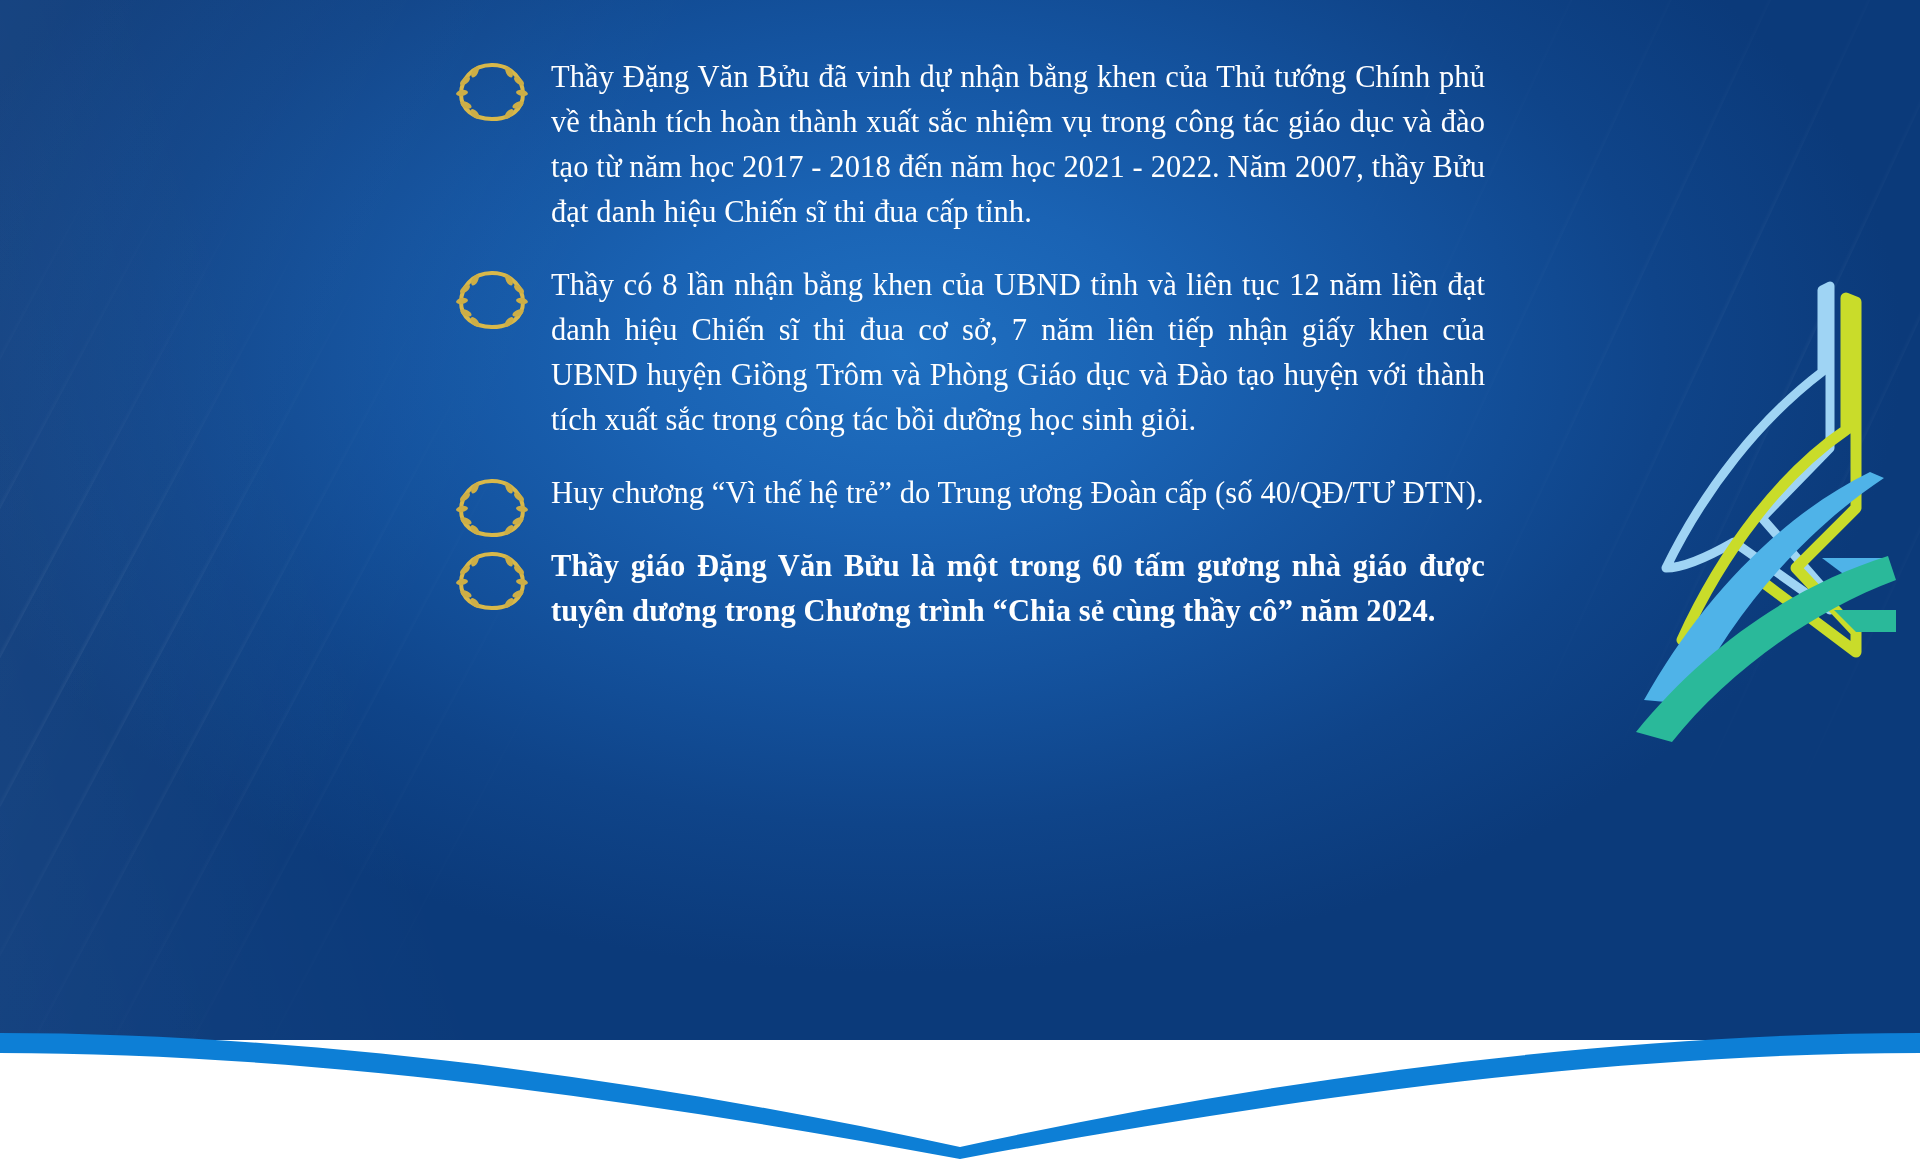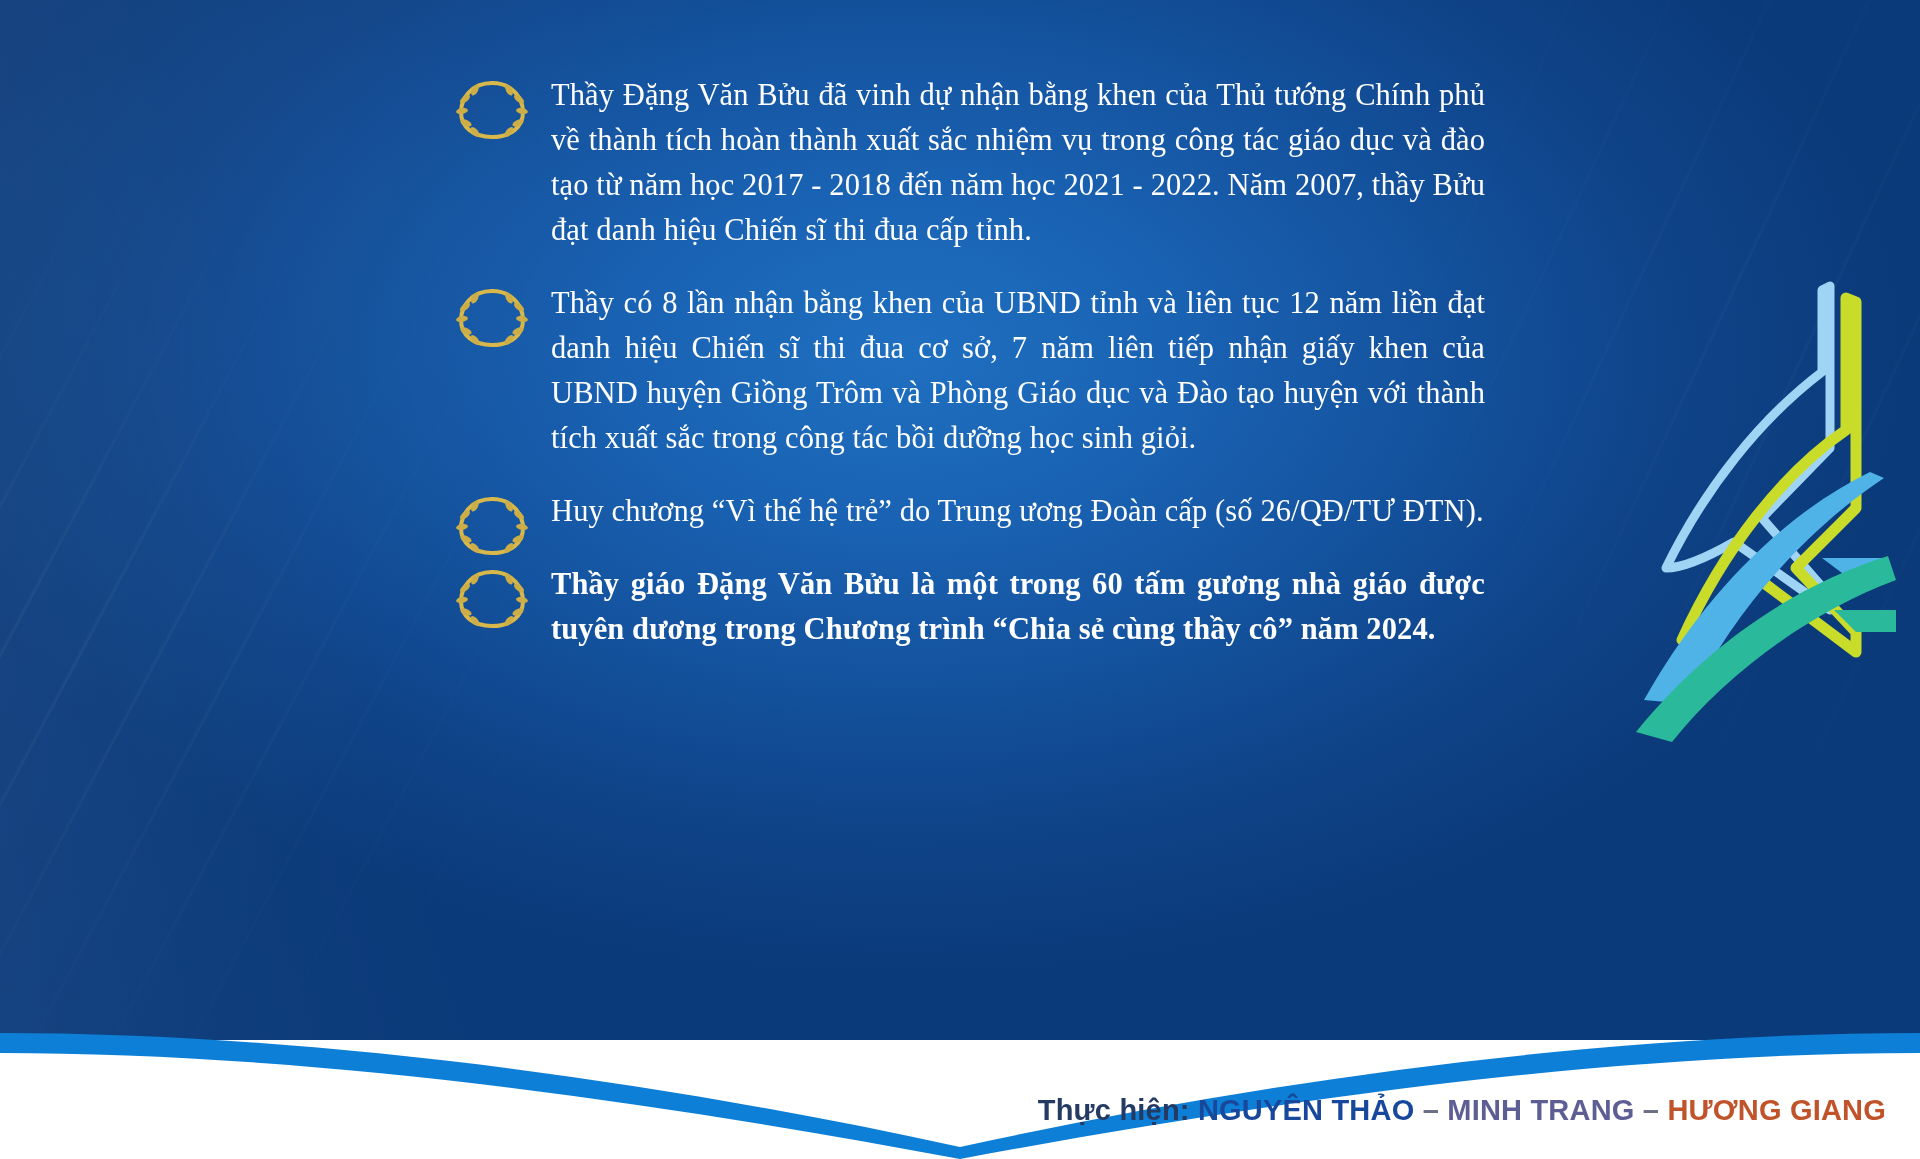--- a/index.html
+++ b/index.html
@@ -95,21 +95,20 @@
   .content {
     position: absolute;
     left: 455px;
     top: 55px;
     width: 1030px;
   }
   .item {
     position: relative;
     padding-left: 96px;
     margin-bottom: 28px;
-    margin-top: 18px;
   }
   .item:last-child { margin-bottom: 0; font-weight: bold; }
 
   .wreath {
     position: absolute;
     left: 0;
     top: 4px;
     width: 74px;
     height: 66px;
   }
@@ -245,21 +244,21 @@
             <ellipse cx="20" cy="55" rx="6" ry="3" transform="rotate(50 20 55)"></ellipse>
             <ellipse cx="20" cy="13" rx="6" ry="3" transform="rotate(-62 20 13)"></ellipse>
             <ellipse cx="64" cy="22" rx="6" ry="3" transform="rotate(40 64 22)"></ellipse>
             <ellipse cx="67" cy="34" rx="6" ry="3" transform="rotate(10 67 34)"></ellipse>
             <ellipse cx="63" cy="46" rx="6" ry="3" transform="rotate(-25 63 46)"></ellipse>
             <ellipse cx="54" cy="55" rx="6" ry="3" transform="rotate(-50 54 55)"></ellipse>
             <ellipse cx="54" cy="13" rx="6" ry="3" transform="rotate(62 54 13)"></ellipse>
           </g>
         </svg>
       </span>
-      <div class="item-text">Huy chương “Vì thế hệ trẻ” do Trung ương Đoàn cấp (số 26/QĐ/TƯ ĐTN).</div>
+      <div class="item-text">Huy chương “Vì thế hệ trẻ” do Trung ương Đoàn cấp (số 40/QĐ/TƯ ĐTN).</div>
     </div>
 
     <div class="item">
       <span class="wreath">
         <svg viewBox="0 0 74 66" width="74" height="66" xmlns="http://www.w3.org/2000/svg">
           <g fill="none" stroke="#d8b84a" stroke-width="4" stroke-linecap="round">
             <path d="M37 6 C 16 6, 6 22, 6 35 C 6 50, 18 60, 37 60"></path>
             <path d="M37 6 C 58 6, 68 22, 68 35 C 68 50, 56 60, 37 60"></path>
           </g>
           <g fill="#cdae46">
@@ -274,22 +273,14 @@
             <ellipse cx="54" cy="55" rx="6" ry="3" transform="rotate(-50 54 55)"></ellipse>
             <ellipse cx="54" cy="13" rx="6" ry="3" transform="rotate(62 54 13)"></ellipse>
           </g>
         </svg>
       </span>
       <div class="item-text">Thầy giáo Đặng Văn Bửu là một trong 60 tấm gương nhà giáo được tuyên dương trong Chương trình “Chia sẻ cùng thầy cô” năm 2024.</div>
     </div>
 
   </div>
 
-  <div class="credits">
-    <span class="lbl">Thực hiện:</span>
-    <span class="n1">NGUYÊN THẢO</span>
-    <span class="sep">–</span>
-    <span class="n2">MINH TRANG</span>
-    <span class="sep">–</span>
-    <span class="n3">HƯƠNG GIANG</span>
-  </div>
 
 </div>
 
 </body></html>

